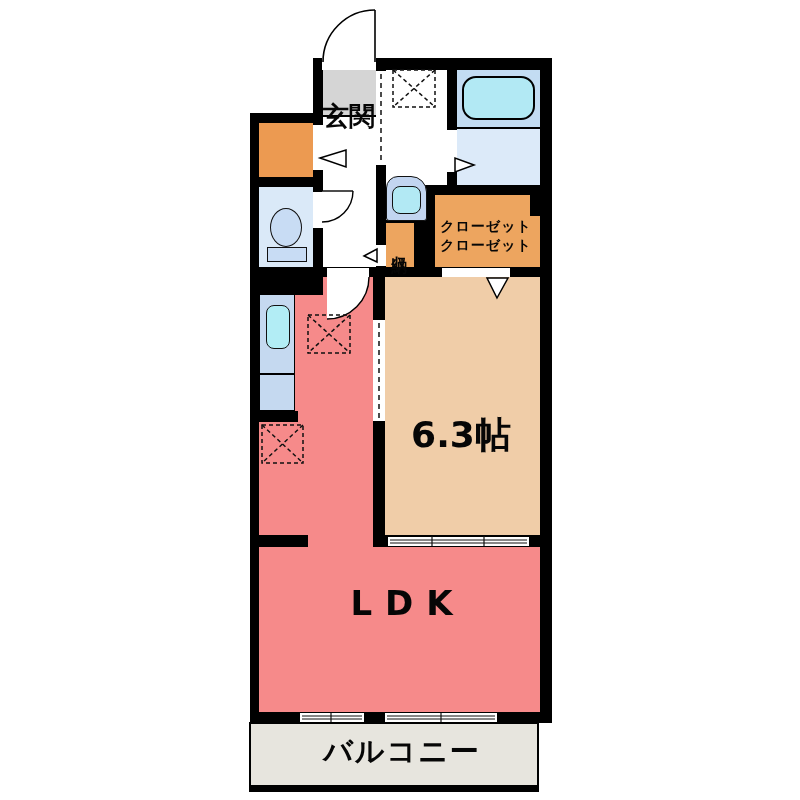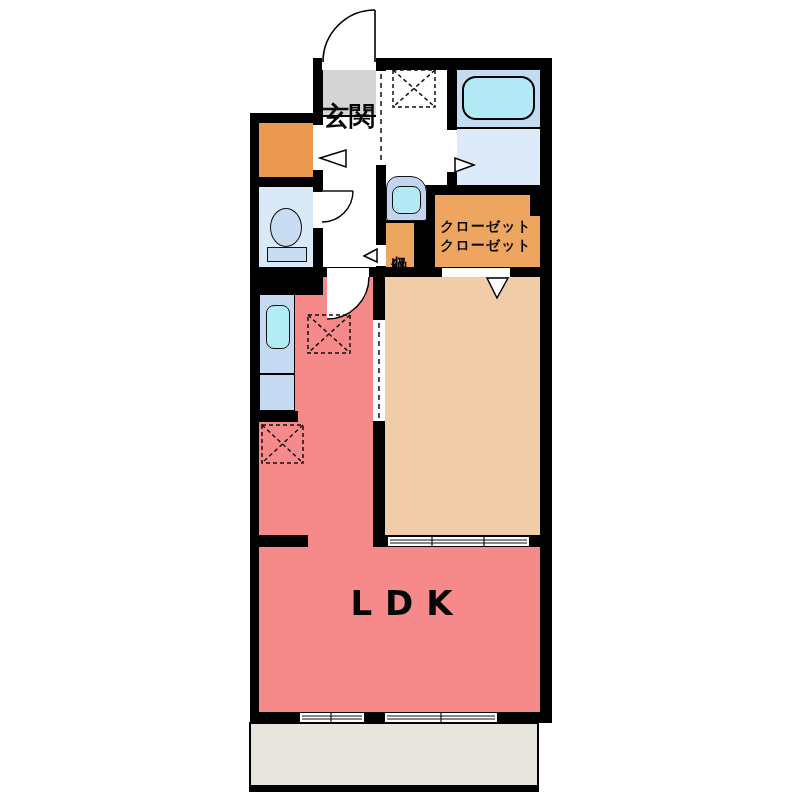--- a/index.html
+++ b/index.html
@@ -151,15 +151,17 @@
       <path d="M 441 713 L 441 722"></path>
     </g>
   </svg>
 
   <div class="lbl lbl-genkan" style="left:349px;top:93px;">玄関</div>
   <div class="lbl lbl-wic" style="left:486px;top:236px;">
     <div>クローゼット</div>
     <div>クローゼット</div>
   </div>
   <div class="lbl lbl-shuno" style="left:399px;top:245px;">収納</div>
+  <div class="lbl lbl-size" style="left:461px;top:435px;">6.3帖</div>
   <div class="lbl lbl-ldk" style="left:408px;top:604px;">LDK</div>
+  <div class="lbl lbl-balcony" style="left:402px;top:752px;">バルコニー</div>
 
 </div>
 
 </body></html>

